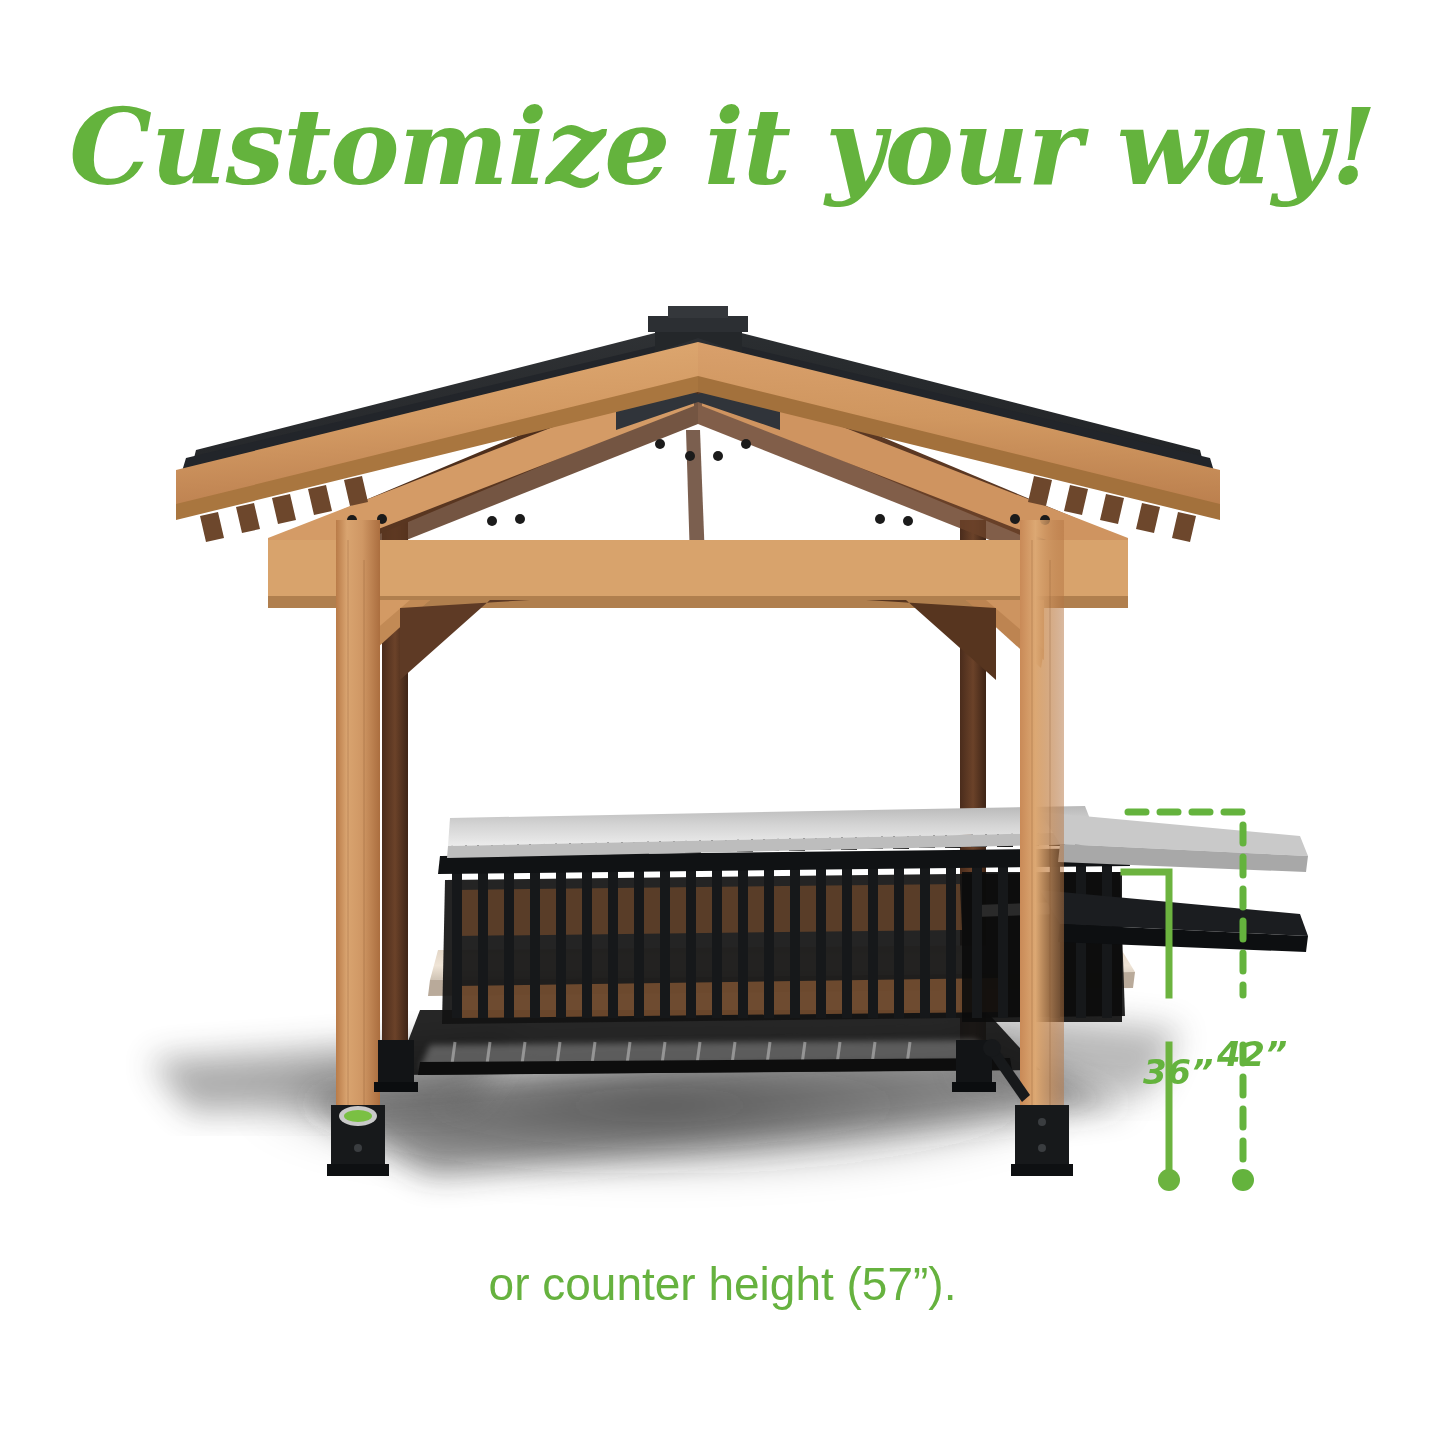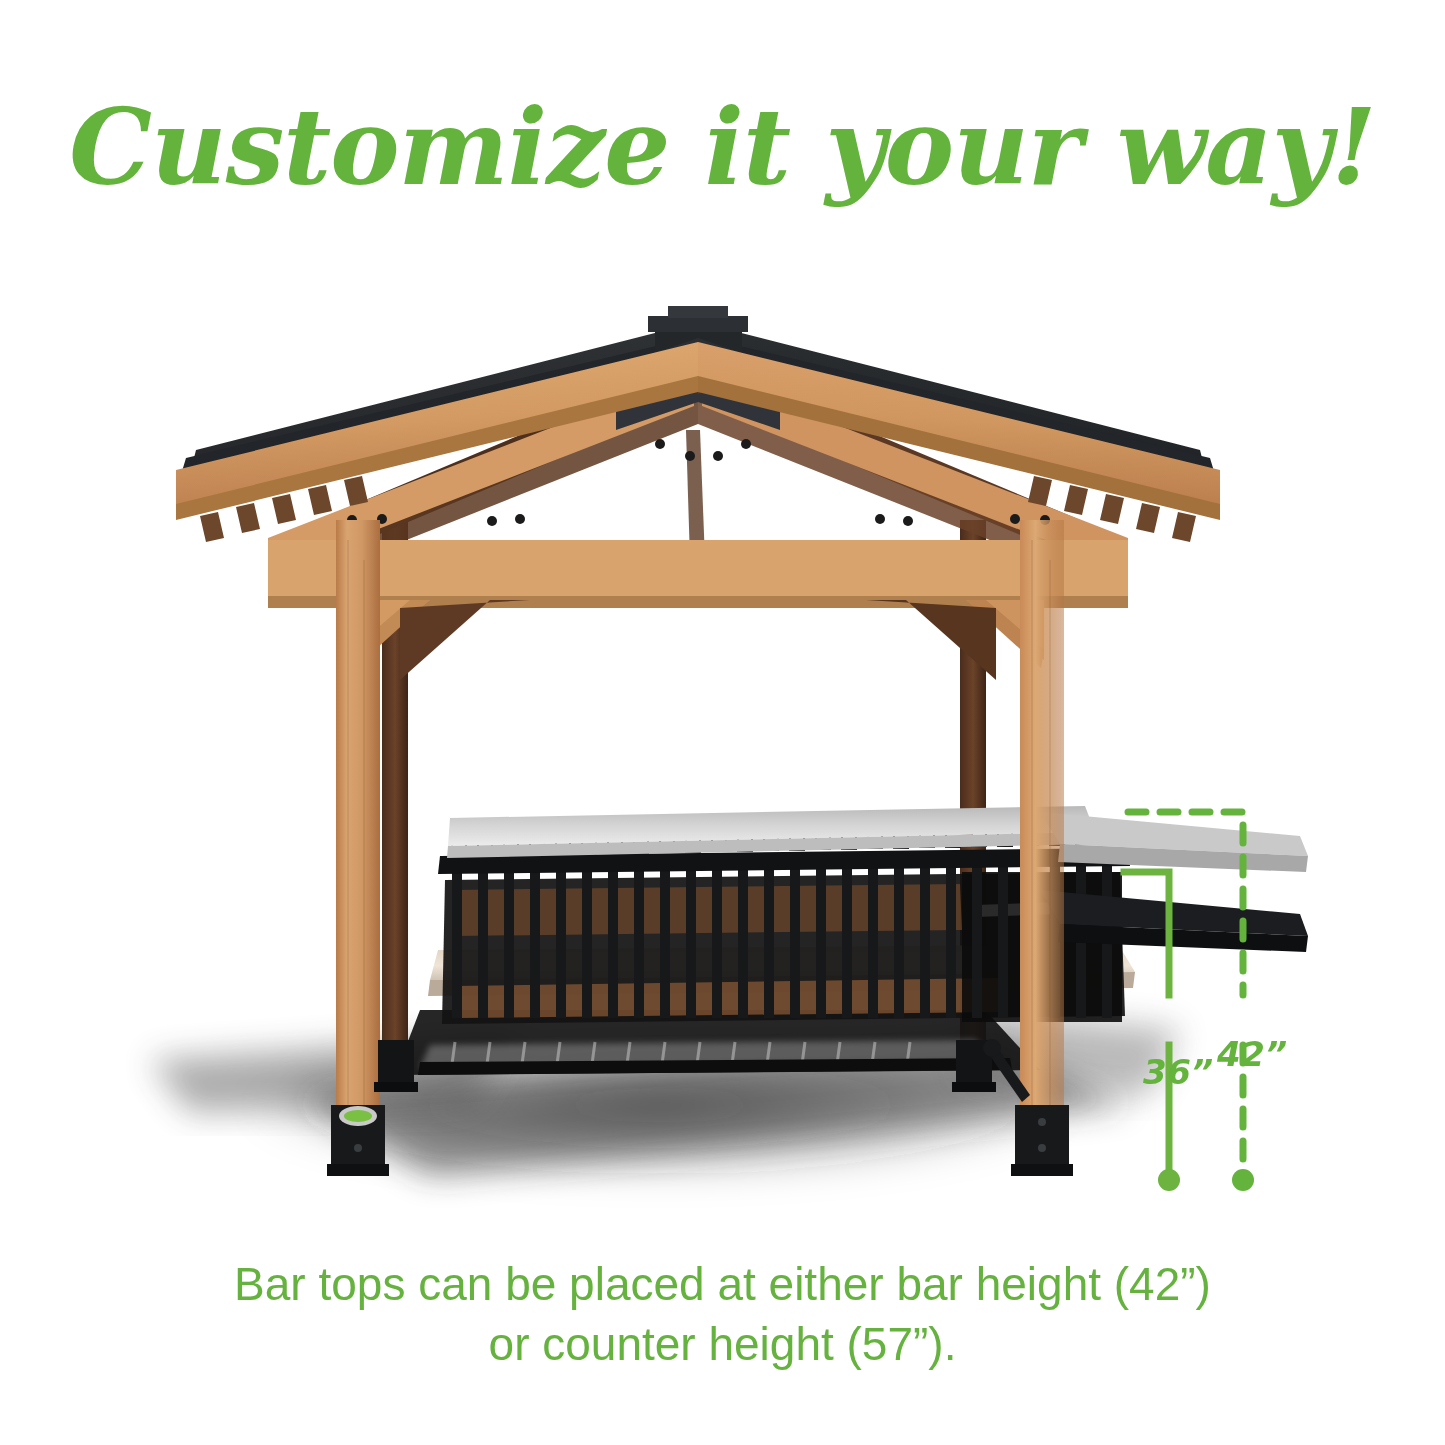--- a/index.html
+++ b/index.html
@@ -428,17 +428,16 @@
     <path d="M1124,872 L1169,872 L1169,995" fill="none" stroke="#6cb33f" stroke-width="7" stroke-linecap="square"></path>
     <path d="M1169,1045 L1169,1172" fill="none" stroke="#6cb33f" stroke-width="7" stroke-linecap="square"></path>
     <circle cx="1169" cy="1180" r="11" fill="#6cb33f"></circle>
   </svg>
 
   <div class="dim-label" id="dim-label-36" style="left:1143px; top:1052px;">36”</div>
 
   <div class="dim-label" id="dim-label-42" style="left:1217px; top:1002px;margin-top:32px;">42”</div>
 
   <div id="caption">
-    <span class="cap-line">Bar tops can be placed at either bar height (42”)</span>
     <span class="cap-line">or counter height (57”).</span>
   </div>
 
 </div>
 
 </body></html>

